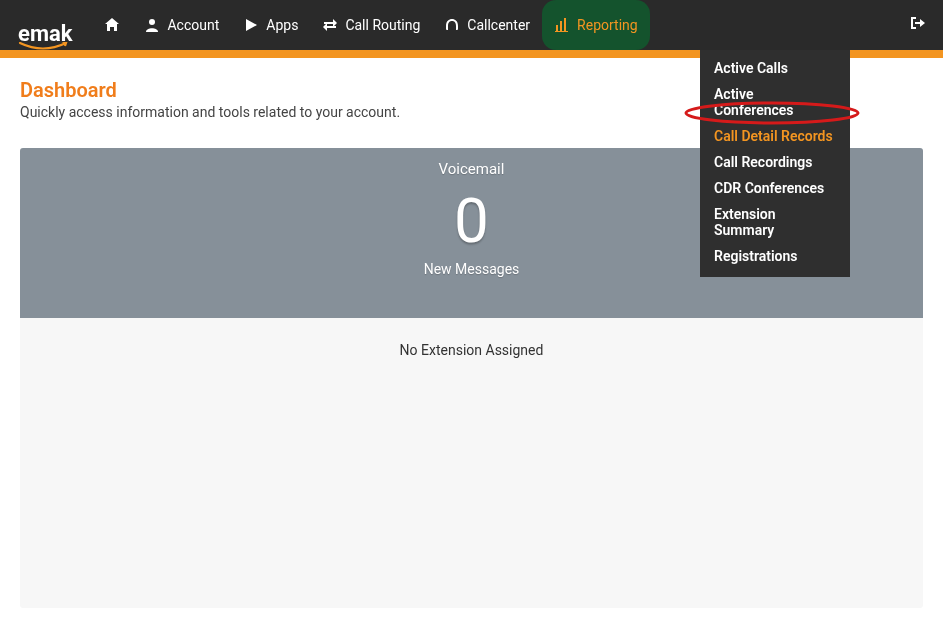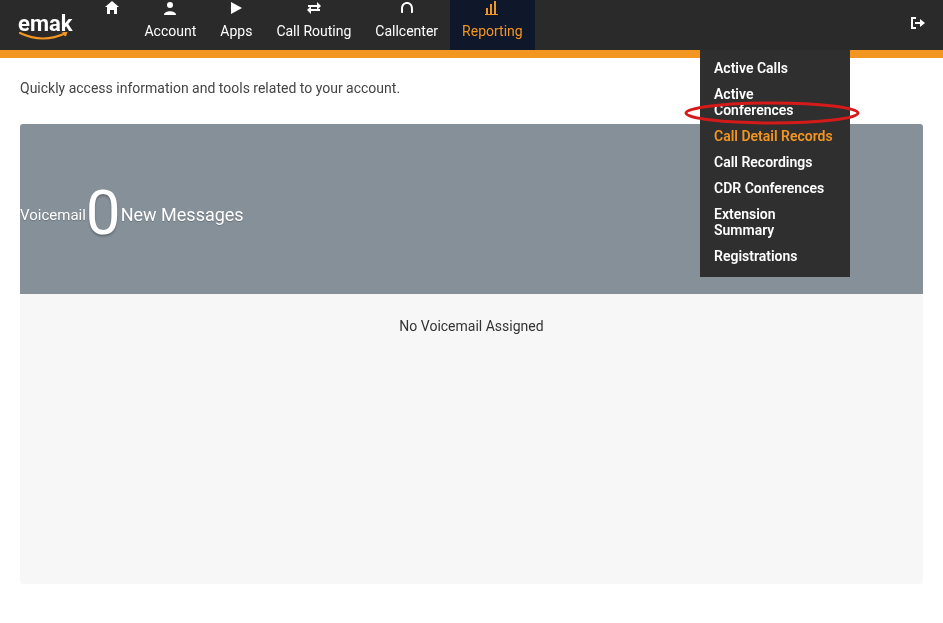--- a/index.html
+++ b/index.html
@@ -7,21 +7,21 @@
       font-family: -apple-system, BlinkMacSystemFont, "Segoe UI", Roboto, Helvetica, Arial, sans-serif;
       background: #fff;
       width: 943px;
       height: 623px;
       overflow: hidden;
     }
     .navbar {
       background: #2a2a2a;
       height: 50px;
       display: flex;
-      align-items: center;
+      align-items: flex-end;
       padding: 0 0 0 18px;
       position: relative;
     }
     .logo {
       color: #fff;
       font-size: 22px;
       font-weight: bold;
       margin-right: 20px;
       position: relative;
     }
@@ -35,32 +35,32 @@
     .nav-item {
       display: flex;
       align-items: center;
       color: #fff;
       font-size: 14px;
       padding: 0 12px;
       height: 50px;
       cursor: pointer;
       gap: 7px;
       white-space: nowrap;
-      flex-direction: column;
     }
     .nav-item .ico {
       display: inline-flex;
       align-items: center;
       justify-content: center;
       width: 16px;
       height: 16px;
     }
     .nav-item.active {
-      background: #0f172a;
+      background: #14532d;
       color: #f39521;
+      border-radius: 14px;
     }
     .nav-item.active .ico svg path,
     .nav-item.active .ico svg rect { fill: #f39521; }
     .nav-spacer { flex: 1; }
     .logout {
       display: flex;
       align-items: center;
       justify-content: center;
       width: 50px;
       height: 50px;
@@ -118,39 +118,39 @@
       margin-top: 28px;
       background: #f7f7f7;
       border-radius: 3px;
       overflow: hidden;
       min-height: 460px;
     }
     .panel-vm-header {
       background: #869099;
       height: 170px;
       display: flex;
-      flex-direction: row;
+      flex-direction: column;
       align-items: center;
       justify-content: flex-start;
       color: #fff;
     }
     .panel-vm-title {
       font-size: 15px;
       margin-top: 12px;
       text-shadow: 0 1px 1px rgba(0,0,0,0.2);
     }
     .panel-vm-number {
       font-size: 62px;
       font-weight: 400;
       margin-top: 6px;
       text-shadow: 0 2px 2px rgba(0,0,0,0.25);
     }
     .panel-vm-label {
-      font-size: 18px;
-      margin-top: 10px;
+      font-size: 14px;
+      margin-top: 4px;
       text-shadow: 0 1px 1px rgba(0,0,0,0.2);
     }
     .panel-body {
       background: #f7f7f7;
       text-align: center;
       padding: 24px 0;
       font-size: 14px;
       color: #333;
     }
   </style>
@@ -246,25 +246,26 @@
   </div>
 </div>
 
 <svg class="markup-oval" viewBox="0 0 178 24">
   <ellipse cx="89" cy="12" rx="86" ry="10" fill="none" stroke="#d51a1a" stroke-width="3"></ellipse>
 </svg>
 
 <div class="orange-stripe"></div>
 
 <div class="content">
+  <div class="page-title">Dashboard</div>
   <div class="page-sub">Quickly access information and tools related to your account.</div>
 
   <div class="panel">
     <div class="panel-vm-header">
       <div class="panel-vm-title">Voicemail</div>
       <div class="panel-vm-number">0</div>
       <div class="panel-vm-label">New Messages</div>
     </div>
     <div class="panel-body">
-      <span>No Voicemail Assigned</span>
+      <span>No Extension Assigned</span>
     </div>
   </div>
 </div>
 
 </body></html>

